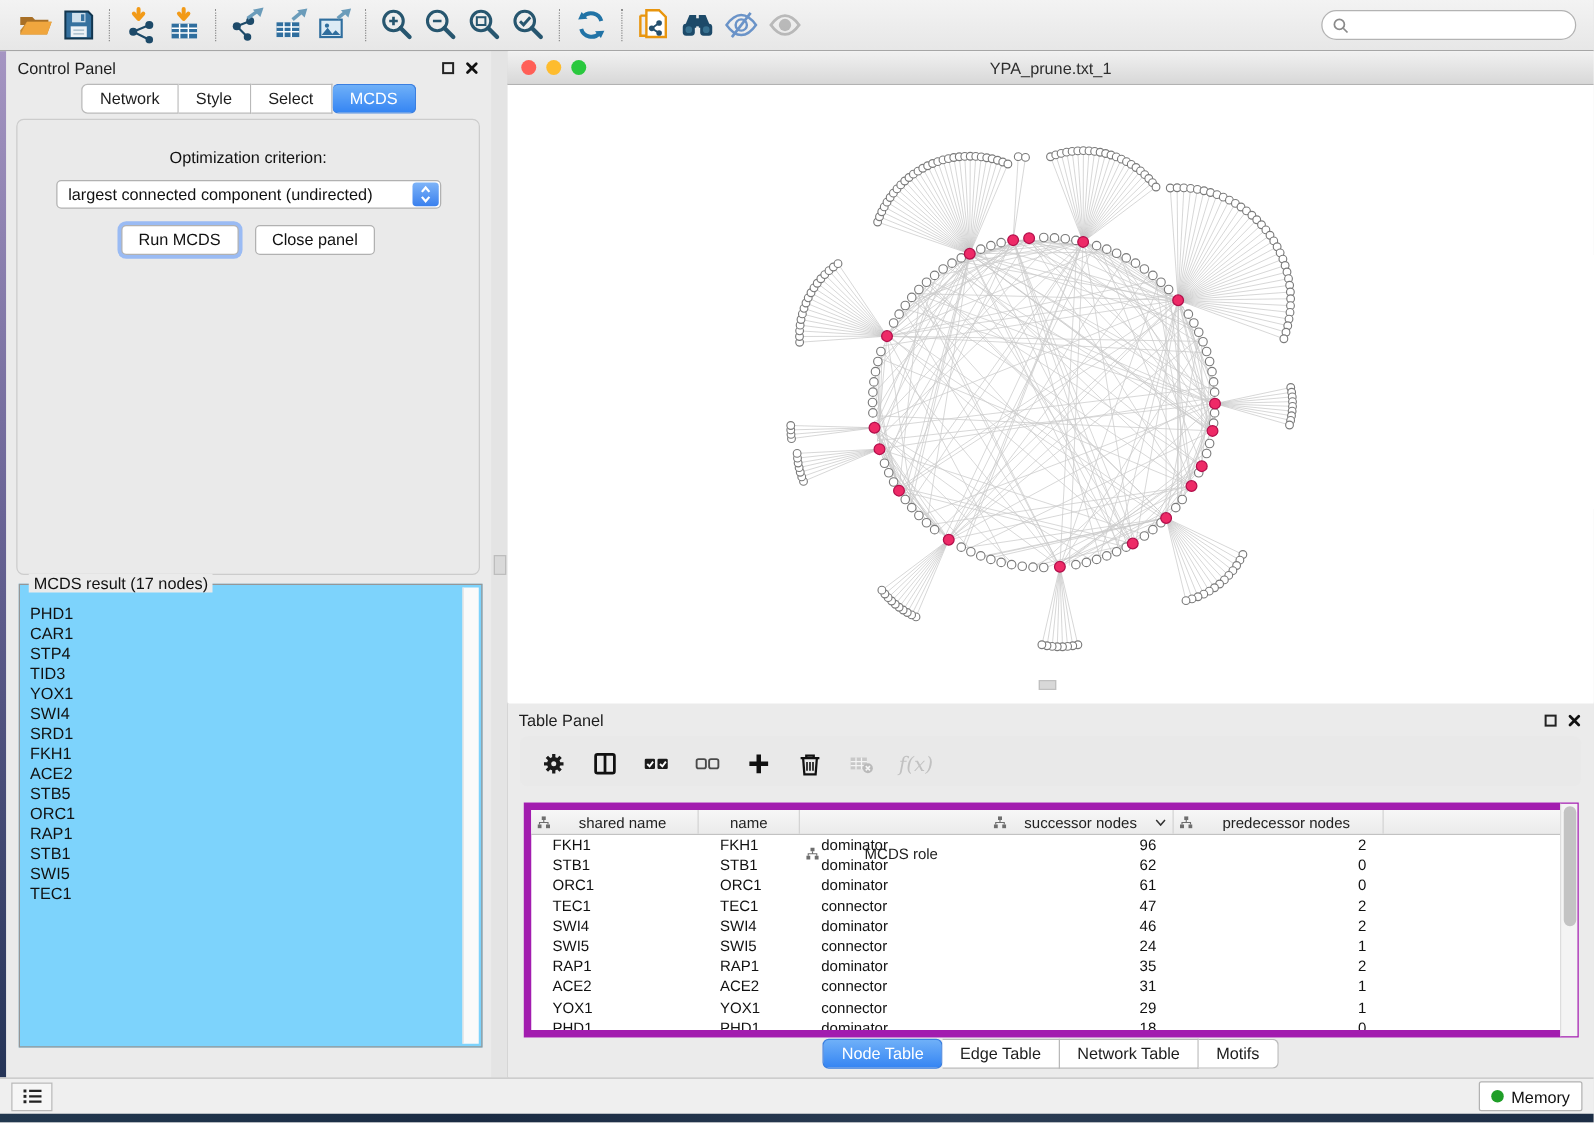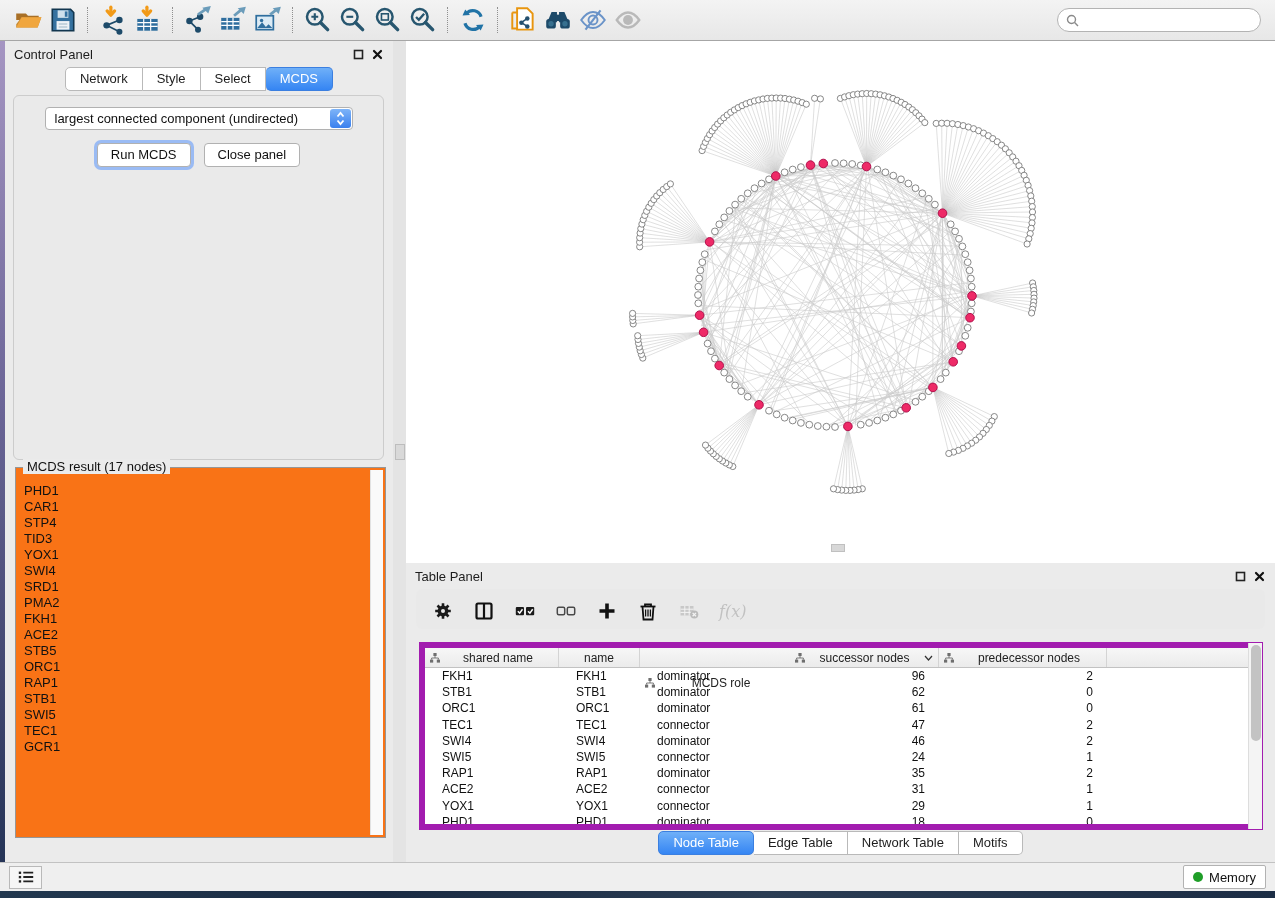--- a/index.html
+++ b/index.html
@@ -42,21 +42,21 @@
   .opt-label{margin-top:22px;text-align:center;font-size:13px}
   .select{margin:11px auto 0;width:308px;height:23px;background:#fff;border:1px solid #b1b1b1;
           border-radius:4px;display:flex;align-items:center;box-sizing:border-box}
   .select .val{flex:1;font-size:13px;padding-left:9px;white-space:nowrap;overflow:hidden}
   .select .step{width:21px;height:19px;margin-right:1px;border-radius:3px;
                 background:linear-gradient(#7eb4f8,#3a80ee);display:flex;align-items:center;justify-content:center}
   .cp-buttons{display:flex;justify-content:center;gap:13px;margin-top:13px}
   .btn{font-size:13px;padding:3px 13px 4px;background:#fff;border:1px solid #b1b1b1;border-radius:4px;
        font-family:inherit;color:#111}
   .btn.focus{box-shadow:0 0 0 3px rgba(100,155,250,.6)}
-  .result-box{position:absolute;left:10px;top:426px;width:371px;height:371px;background:#f97316;
+  .result-box{position:absolute;left:10px;top:426px;width:371px;height:371px;background:#7dd3fc;
               border:1px solid #969696;box-sizing:border-box}
   .result-label{position:absolute;top:-9px;left:7px;background:#ebebeb;padding:0 4px;font-size:13px}
   .result-list{position:absolute;left:2px;top:2px;right:15px;bottom:2px;overflow:hidden;
                padding:13px 0 0 6px;line-height:16px;font-size:13px}
   .result-scroll{position:absolute;top:2px;right:2px;bottom:2px;width:12px;background:#fafafa;
                  border-left:1px solid #e2e2e2}
   
   .network-window{position:absolute;left:406px;top:41px;width:869px;height:522px;background:#fff}
   .net-titlebar{height:27px;background:linear-gradient(#f1f1f1,#d8d8d8);border-bottom:1px solid #b2b2b2;
                 display:flex;align-items:center;position:relative;box-sizing:border-box}
@@ -292,20 +292,21 @@
         </svg>
     </span>
   </div>
   <div class="seg-row" id="cp-tabs">
       <button class="seg">Network</button>
       <button class="seg">Style</button>
       <button class="seg">Select</button>
       <button class="seg sel">MCDS</button>
     </div>
   <div class="cp-box">
+    <div class="opt-label">Optimization criterion:</div>
     <div class="select">
       <span class="val">largest connected component (undirected)</span>
       <span class="step">
         <svg width="9" height="15" viewBox="0 0 9 15">
             <path d="M1.5 5.5L4.5 2l3 3.5" fill="none" stroke="#fff" stroke-width="1.8"></path>
             <path d="M1.5 9.5l3 3.5 3-3.5" fill="none" stroke="#fff" stroke-width="1.8"></path>
           </svg>
       </span>
     </div>
     <div class="cp-buttons">
@@ -316,39 +317,45 @@
   <div class="result-box">
     <span class="result-label">MCDS result (17 nodes)</span>
     <div class="result-list" id="result-list">
         <div>PHD1</div>
         <div>CAR1</div>
         <div>STP4</div>
         <div>TID3</div>
         <div>YOX1</div>
         <div>SWI4</div>
         <div>SRD1</div>
-        <div>PMA2</div>
         <div>FKH1</div>
         <div>ACE2</div>
         <div>STB5</div>
         <div>ORC1</div>
         <div>RAP1</div>
         <div>STB1</div>
         <div>SWI5</div>
         <div>TEC1</div>
-        <div>GCR1</div>
       </div>
     <div class="result-scroll"></div>
   </div>
 </aside>
 <div class="v-split">
   <div class="v-handle"></div>
 </div>
 
 <section class="network-window">
+  <div class="net-titlebar">
+    <div class="lights">
+      <span class="light" style="background:#ff5f57"></span>
+      <span class="light" style="background:#febc2e"></span>
+      <span class="light" style="background:#2ac83e"></span>
+    </div>
+    <div class="net-title">YPA_prune.txt_1</div>
+  </div>
   <div class="net-canvas">
     <svg id="graph" width="869" height="494" viewBox="0 0 869 494">
         <g stroke="#a0a0a0" stroke-width="0.6" opacity="0.55">
           <line x1="369.8" y1="135.0" x2="564.0" y2="276.5"></line>
           <line x1="369.8" y1="135.0" x2="484.9" y2="133.5"></line>
           <line x1="369.8" y1="135.0" x2="302.2" y2="303.9"></line>
           <line x1="369.8" y1="135.0" x2="484.1" y2="374.8"></line>
           <line x1="369.8" y1="135.0" x2="406.1" y2="123.9"></line>
           <line x1="369.8" y1="135.0" x2="447.8" y2="123.2"></line>
           <line x1="369.8" y1="135.0" x2="294.1" y2="230.8"></line>

